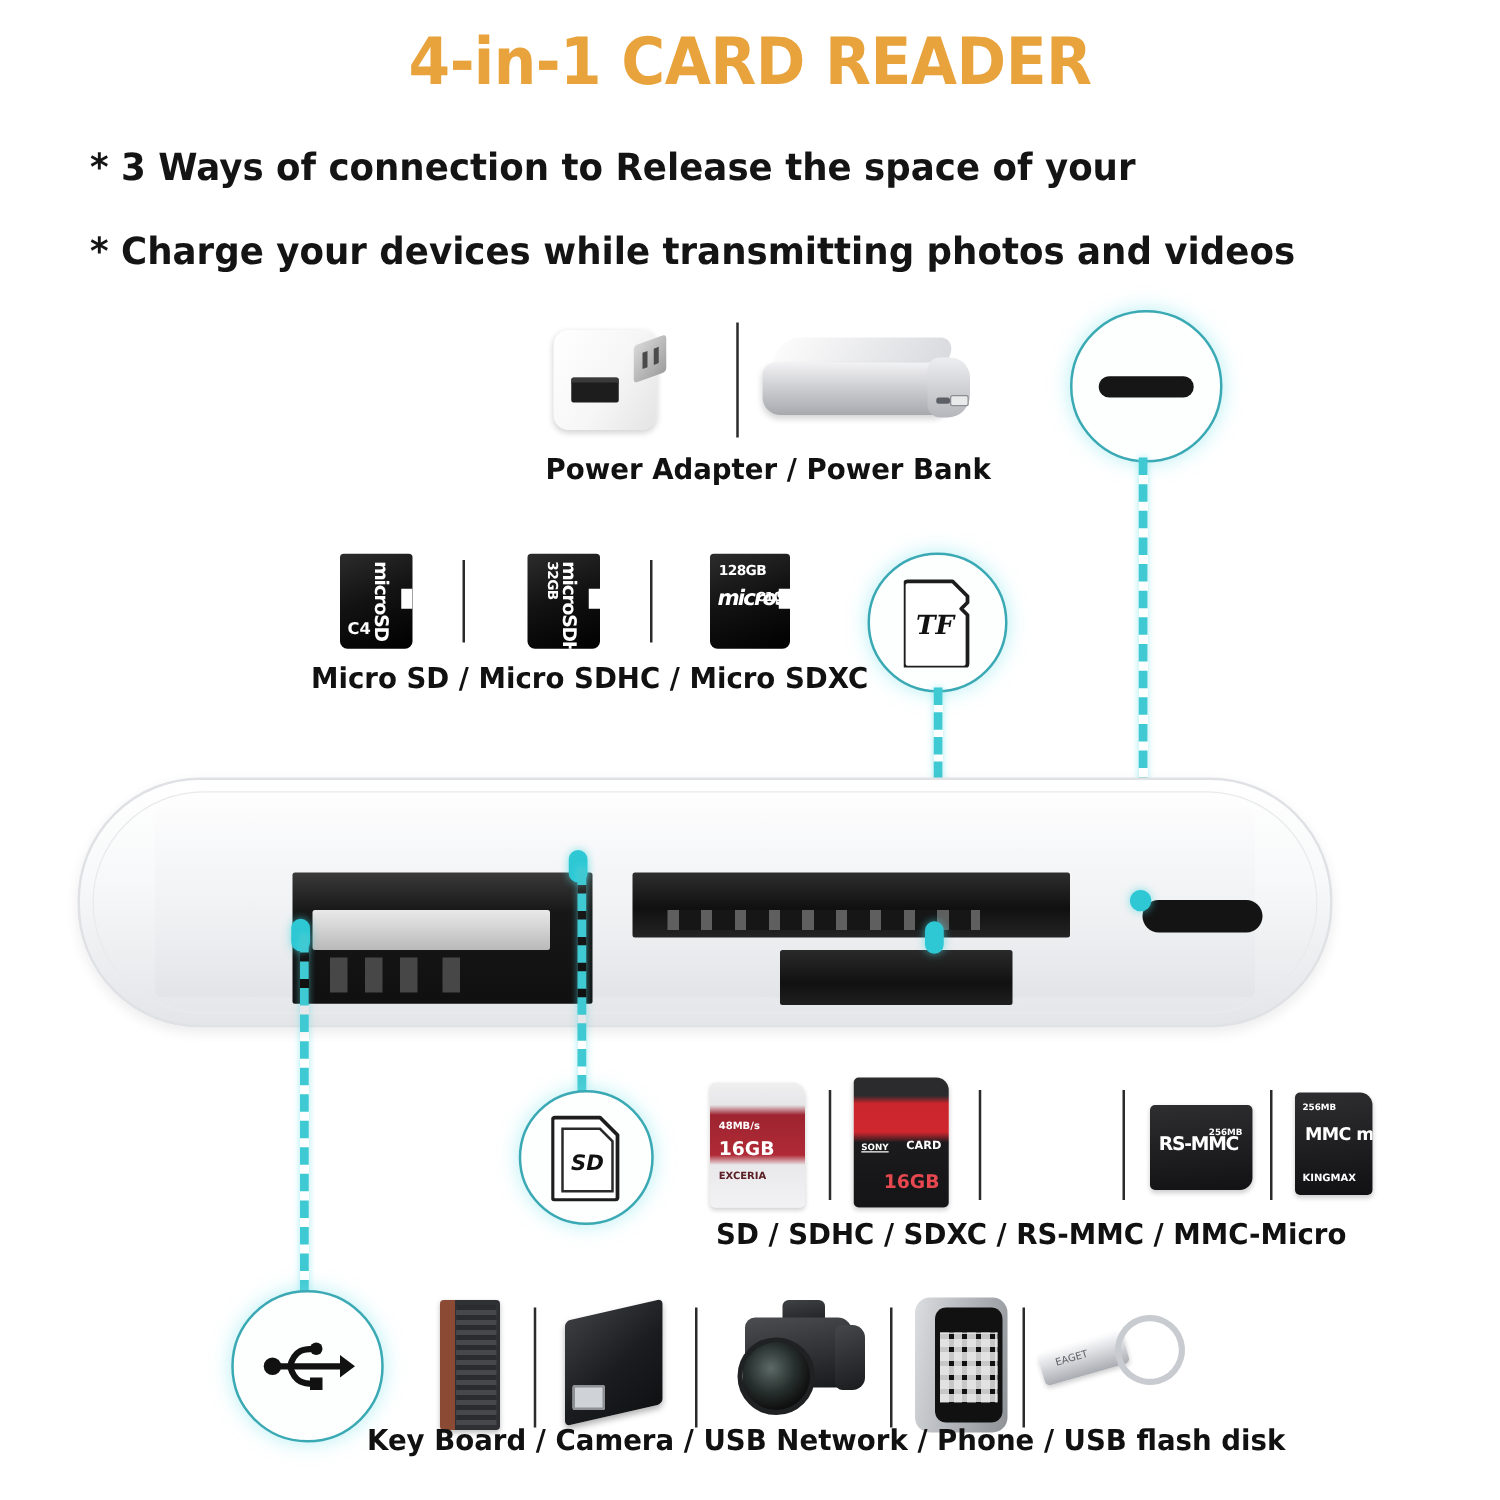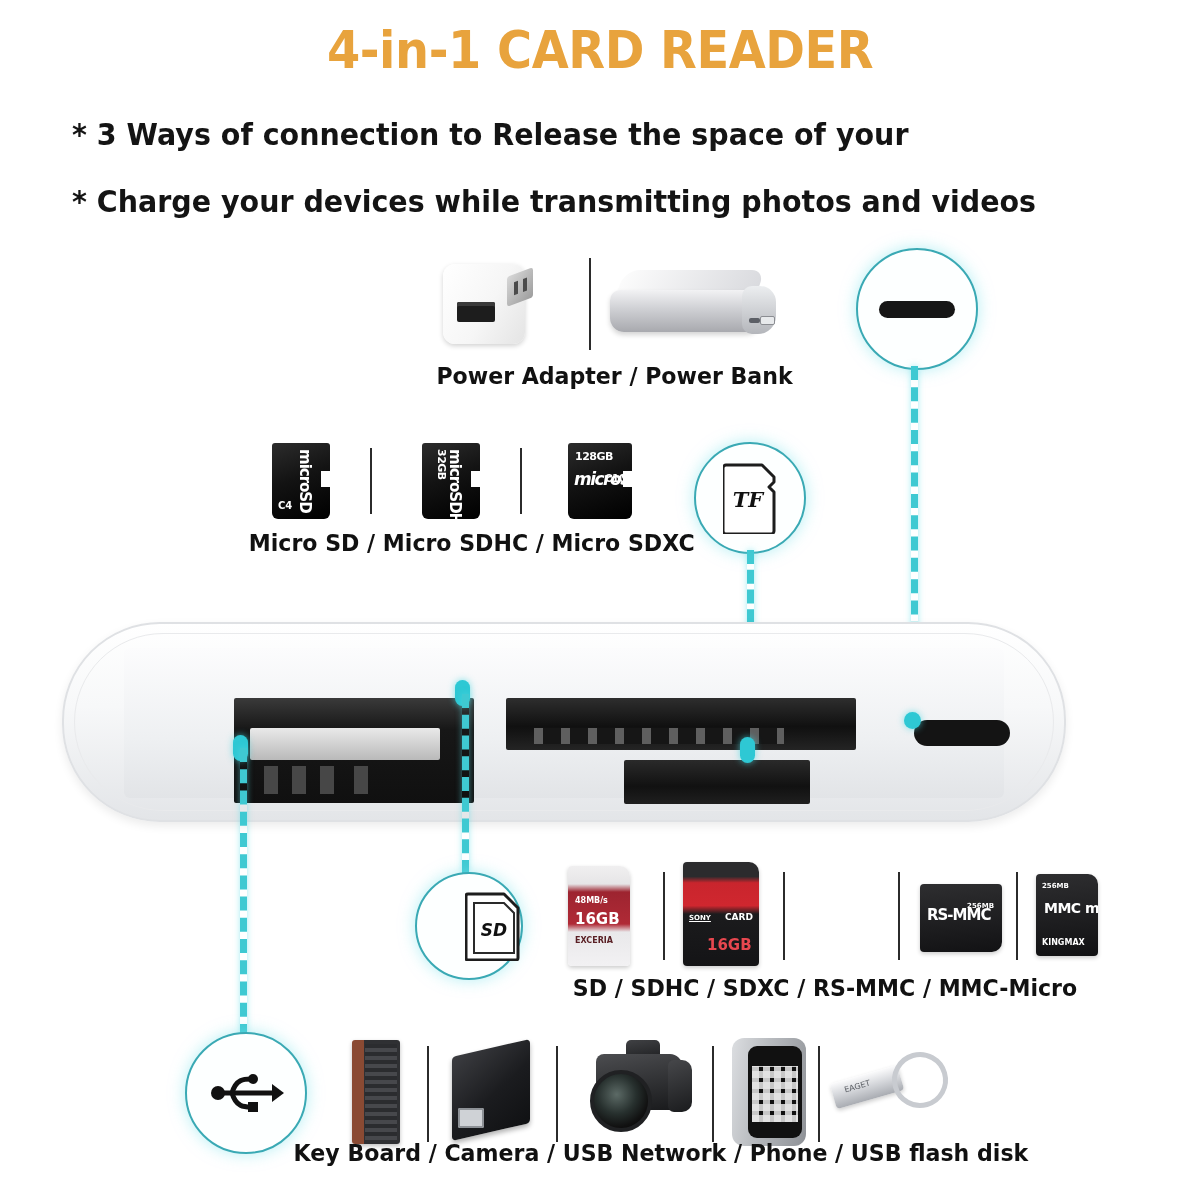--- a/index.html
+++ b/index.html
@@ -194,21 +194,21 @@
     letter-spacing: -1px;
   }
   .msd .vert2 {
     transform: rotate(90deg);
     left: 26px; top: 6px;
     font-size: 11px;
     letter-spacing: -.5px;
   }
   .msd .cap {
     left: 6px; bottom: 8px;
-    font-size: 10px;
+    font-size: 13px;
   }
   .msd .topcap {
     left: 7px; top: 7px;
     font-size: 11px;
     letter-spacing: -.5px;
   }
   .msd .big {
     left: 6px; top: 26px;
     font-size: 17px;
     font-style: italic;
@@ -515,29 +515,29 @@
 
   <div class="dot" style="left:233px; top:735px; width:15px; height:26px; border-radius:8px;"></div>
   <div class="dot" style="left:455px; top:680px; width:15px; height:26px; border-radius:8px;"></div>
   <div class="dot" style="left:740px; top:737px; width:15px; height:26px; border-radius:8px;"></div>
   <div class="dot" style="left:904px; top:712px; width:17px; height:17px;"></div>
 
   <div class="dash-v" style="left:462px; top:694px; height:180px;"></div>
 
   <div class="dash-v" style="left:240px; top:748px; height:290px;"></div>
 
-  <div class="badge" style="left:415px; top:872px; width:104px; height:104px;justify-content:flex-end;">
+  <div class="badge" style="left:415px; top:872px; width:104px; height:104px;">
     <svg width="56" height="70" viewBox="0 0 56 70">
       <path d="M3 3 h36 l14 14 v50 a2 2 0 0 1 -2 2 h-48 a2 2 0 0 1 -2 -2 v-62 a2 2 0 0 1 2 -2 z" fill="#ffffff" stroke="#1d1d1d" stroke-width="3" stroke-linejoin="round"></path>
       <path d="M9 12 h30 l10 10 v40 h-40 z" fill="none" stroke="#2a2a2a" stroke-width="2"></path>
       <text x="29" y="45" font-family="DejaVu Sans, sans-serif" font-size="17" font-weight="bold" font-style="italic" fill="#111" text-anchor="middle">SD</text>
     </svg>
   </div>
 
-  <div class="sd-card" style="left:568px; top:866px; width:62px; height:100px;
+  <div class="sd-card" style="left:568px; top:866px; width:76px; height:100px;
        background:linear-gradient(180deg,#f0eff0 0%,#e6e5e7 18%,#9d2430 26%,#b02a36 58%,#e9e8ea 66%,#f2f1f3 100%);">
     <div class="thumb-lab" style="left:7px; top:30px; font-size:8px;">48MB/s</div>
     <div class="thumb-lab" style="left:7px; top:44px; font-size:15px;">16GB</div>
     <div class="thumb-lab" style="left:7px; top:70px; font-size:8px; color:#5a2025;">EXCERIA</div>
   </div>
   <div class="sep" style="left:663px; top:872px; height:88px;"></div>
 
   <div class="sd-card" style="left:683px; top:862px; width:76px; height:104px;
        background:linear-gradient(180deg,#2b2b2d 0%,#2b2b2d 14%,#c9252d 20%,#d0272f 42%,#1b1b1d 50%,#141416 100%);">
     <div class="thumb-lab" style="left:6px; top:52px; font-size:7px;text-decoration:underline;">SONY</div>

